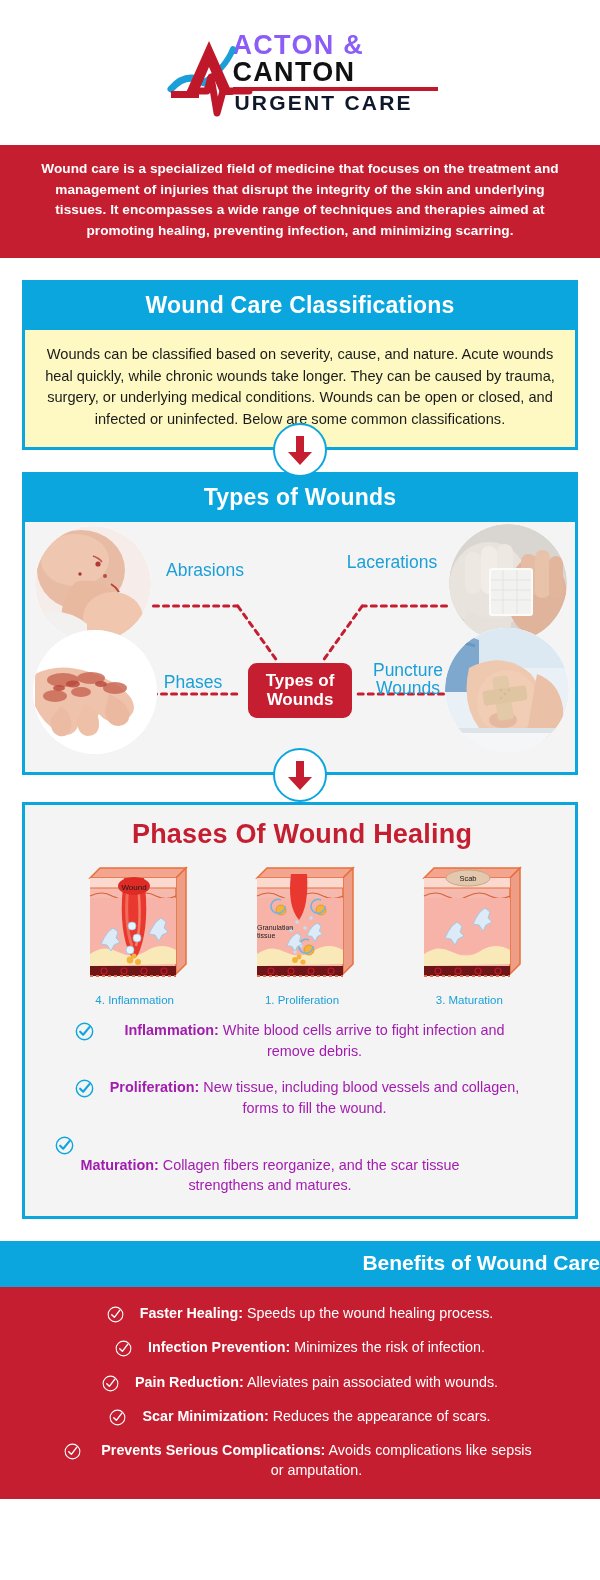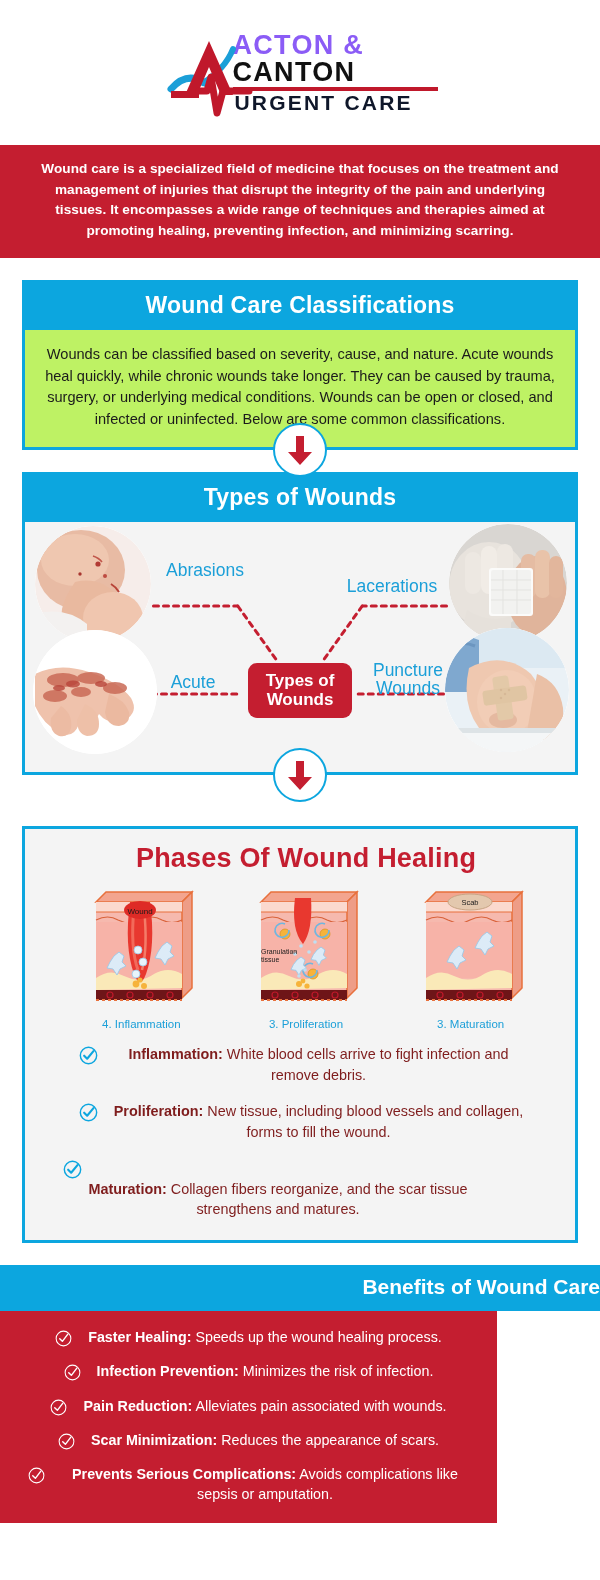--- a/index.html
+++ b/index.html
@@ -30,21 +30,21 @@
     letter-spacing:0.05px;
   }
 
   
   .card-wrap { padding:22px 22px 0 22px; position:relative; }
   .card { border:3px solid #0CA6DF; background:#F4F4F4; }
   .card-head {
     background:#0CA6DF; color:#fff; text-align:center;
     font-size:23px; font-weight:bold; padding:9px 0 11px 0; letter-spacing:0.2px;
   }
-  .card-body { background:#bef264; padding:14px 18px 16px 18px; }
+  .card-body { background:#fef9c3; padding:14px 18px 16px 18px; }
   .card-body p { text-align:center; font-size:14.6px; line-height:1.5; color:#1b1b1b; }
 
   
   .arrow-wrap { position:relative; height:0; }
   .arrow-circle {
     position:absolute; left:50%; transform:translateX(-50%);
     width:54px; height:54px; border-radius:50%;
     background:#ffffff; border:2px solid #0CA6DF;
     display:flex; align-items:center; justify-content:center;
     z-index:6;
@@ -62,63 +62,63 @@
   .ph-lac { right:8px; top:2px; width:118px; height:118px; }
   .ph-bur { left:8px; top:108px; width:124px; height:124px; }
   .ph-pun { right:6px; top:106px; width:124px; height:124px; }
   .photo svg { width:100%; height:100%; display:block; }
 
   .type-label {
     position:absolute; color:#1B9FD8; font-size:17.5px; font-weight:normal;
     text-align:center; line-height:1.02; z-index:4;
   }
   .lbl-abr { left:120px; top:40px; width:120px; }
-  .lbl-lac { right:118px; top:56px; width:130px; }
+  .lbl-lac { right:118px; top:32px; width:130px; }
   .lbl-bur { left:118px; top:152px; width:100px; }
   .lbl-pun { right:108px; top:140px; width:118px; }
 
   .center-box {
     position:absolute; left:50%; top:141px; transform:translateX(-50%);
     background:#C41E30; color:#fff; border-radius:9px;
     padding:8px 13px 9px 13px; text-align:center;
     font-size:17px; font-weight:bold; line-height:1.12; z-index:5;
     width:104px;
   }
 
   
-  .phases-card { border:3px solid #0CA6DF; background:#F4F4F4; padding:14px 10px 18px 22px;margin-top:24px; }
+  .phases-card { border:3px solid #0CA6DF; background:#F4F4F4; padding:14px 10px 18px 14px; }
   .phases-title {
     text-align:center; color:#C41E30; font-size:27px; font-weight:bold;
     margin-bottom:10px; letter-spacing:0.2px;
   }
   .phase-row { display:flex; justify-content:space-around; align-items:flex-end; padding:0 12px; }
   .phase-col { width:150px; text-align:center; }
   .phase-img { width:110px; height:128px; margin:0 auto; display:block; }
   .phase-cap { margin-top:6px; color:#1B9FD8; font-size:11.5px; }
 
   .phase-list { margin-top:14px; padding:0 16px; }
   .phase-item {
     display:flex; align-items:flex-start; justify-content:center;
     margin-bottom:16px;
   }
   .phase-item:last-child { margin-bottom:2px;flex-direction:column; }
   .chk-blue { flex:0 0 19px; width:19px; height:19px; margin-top:2px; margin-right:6px; }
   .phase-text {
-    color:#7f1d1d; font-size:14.4px; line-height:1.42; text-align:center;
+    color:#a21caf; font-size:14.4px; line-height:1.42; text-align:center;
     max-width:430px;
   }
   .phase-text b { font-weight:bold; }
 
   
   .benefits-head {
     width:600px; background:#0CA6DF; color:#fff;
     text-align:right; font-size:21px; font-weight:bold;
     padding:10px 0 12px 0;
   }
-  .benefits-body { width:497px; background:#C41E30; padding:16px 0 18px 0; }
+  .benefits-body { width:600px; background:#C41E30; padding:16px 0 18px 0; }
   .benefit-item {
     display:flex; align-items:flex-start; justify-content:center;
     padding:0 28px; margin-bottom:14px;
   }
   .benefit-item:last-child { margin-bottom:0; }
   .chk-white { flex:0 0 17px; width:17px; height:17px; margin-top:3px; margin-right:16px; }
   .benefit-text { color:#fff; font-size:14.3px; line-height:1.42; text-align:center; max-width:440px; }
   .benefit-text b { font-weight:bold; }
 </style>
 </head>
@@ -137,21 +137,21 @@
     </div>
     <div class="logo-text">
       <div class="logo-l1">ACTON &amp;</div>
       <div class="logo-l2">CANTON</div>
       <div class="logo-rule"></div>
       <div class="logo-l3">URGENT CARE</div>
     </div>
   </div>
 </div>
 
-<div class="intro">Wound care is a specialized field of medicine that focuses on the treatment and management of injuries that disrupt the integrity of the pain and underlying tissues. It encompasses a wide range of techniques and therapies aimed at promoting healing, preventing infection, and minimizing scarring.</div>
+<div class="intro">Wound care is a specialized field of medicine that focuses on the treatment and management of injuries that disrupt the integrity of the skin and underlying tissues. It encompasses a wide range of techniques and therapies aimed at promoting healing, preventing infection, and minimizing scarring.</div>
 
 <div class="card-wrap">
   <div class="card">
     <div class="card-head">Wound Care Classifications</div>
     <div class="card-body">
       <p>Wounds can be classified based on severity, cause, and nature. Acute wounds heal quickly, while chronic wounds take longer. They can be caused by trauma, surgery, or underlying medical conditions. Wounds can be open or closed, and infected or uninfected. Below are some common classifications.</p>
     </div>
   </div>
   <div class="arrow-wrap">
     <div class="arrow-circle" style="top:-27px;">
@@ -286,21 +286,21 @@
                 <circle cx="56" cy="70" r="1.2"></circle>
             </g>
             <rect x="0" y="100" width="124" height="24" fill="#F4F6F7"></rect>
             <rect x="0" y="100" width="124" height="5" fill="#DDE3E6"></rect>
           </g>
         </svg>
       </div>
 
       <div class="type-label lbl-abr">Abrasions</div>
       <div class="type-label lbl-lac">Lacerations</div>
-      <div class="type-label lbl-bur">Acute</div>
+      <div class="type-label lbl-bur">Phases</div>
       <div class="type-label lbl-pun">
         <div>Puncture</div>
         <div>Wounds</div>
       </div>
 
       <div class="center-box">
         <div>Types of</div>
         <div>Wounds</div>
       </div>
     </div>
@@ -404,21 +404,21 @@
           </g>
           <g fill="#F6B33B">
             <circle cx="48" cy="100" r="3"></circle>
               <circle cx="56" cy="102" r="2.6"></circle>
               <circle cx="52" cy="97" r="2.4"></circle>
           </g>
           <text x="10" y="70" font-family="Liberation Sans, sans-serif" font-size="7" fill="#1b1b1b">Granulation</text>
           <text x="10" y="78" font-family="Liberation Sans, sans-serif" font-size="7" fill="#1b1b1b">tissue</text>
           <path d="M40 68 h6" stroke="#555" stroke-width="0.8" stroke-dasharray="2 2"></path>
         </svg>
-        <div class="phase-cap">3. Proliferation</div>
+        <div class="phase-cap">1. Proliferation</div>
       </div>
 
       <div class="phase-col">
         <svg class="phase-img" viewBox="0 0 110 128">
           <rect x="10" y="18" width="86" height="96" fill="#F6B9AE"></rect>
           <path d="M10 18 L20 8 L106 8 L96 18z" fill="#F3A58F" stroke="#E8703C" stroke-width="1.5"></path>
           <path d="M96 18 L106 8 L106 104 L96 114z" fill="#EE9D87" stroke="#E8703C" stroke-width="1.5"></path>
           <rect x="10" y="18" width="86" height="10" fill="#FBD9CE"></rect>
           <line x1="10" y1="28" x2="96" y2="28" stroke="#E8703C" stroke-width="1.2"></line>
           <ellipse cx="54" cy="18" rx="22" ry="8" fill="#E3C8AE" stroke="#C8A585" stroke-width="1"></ellipse>

